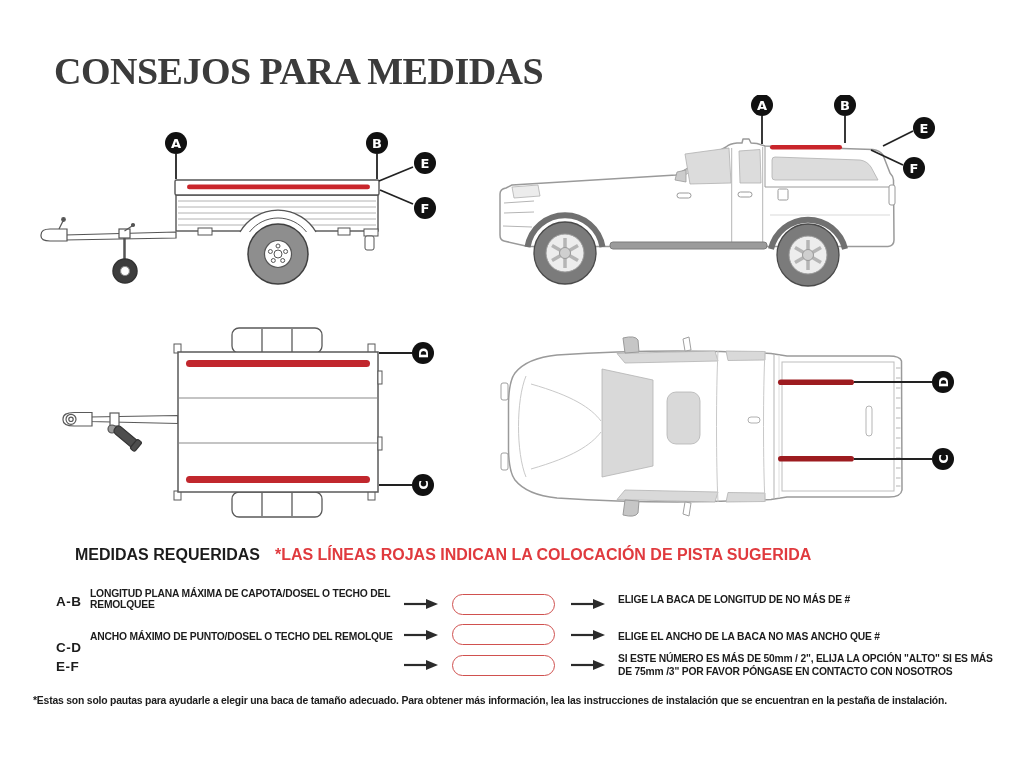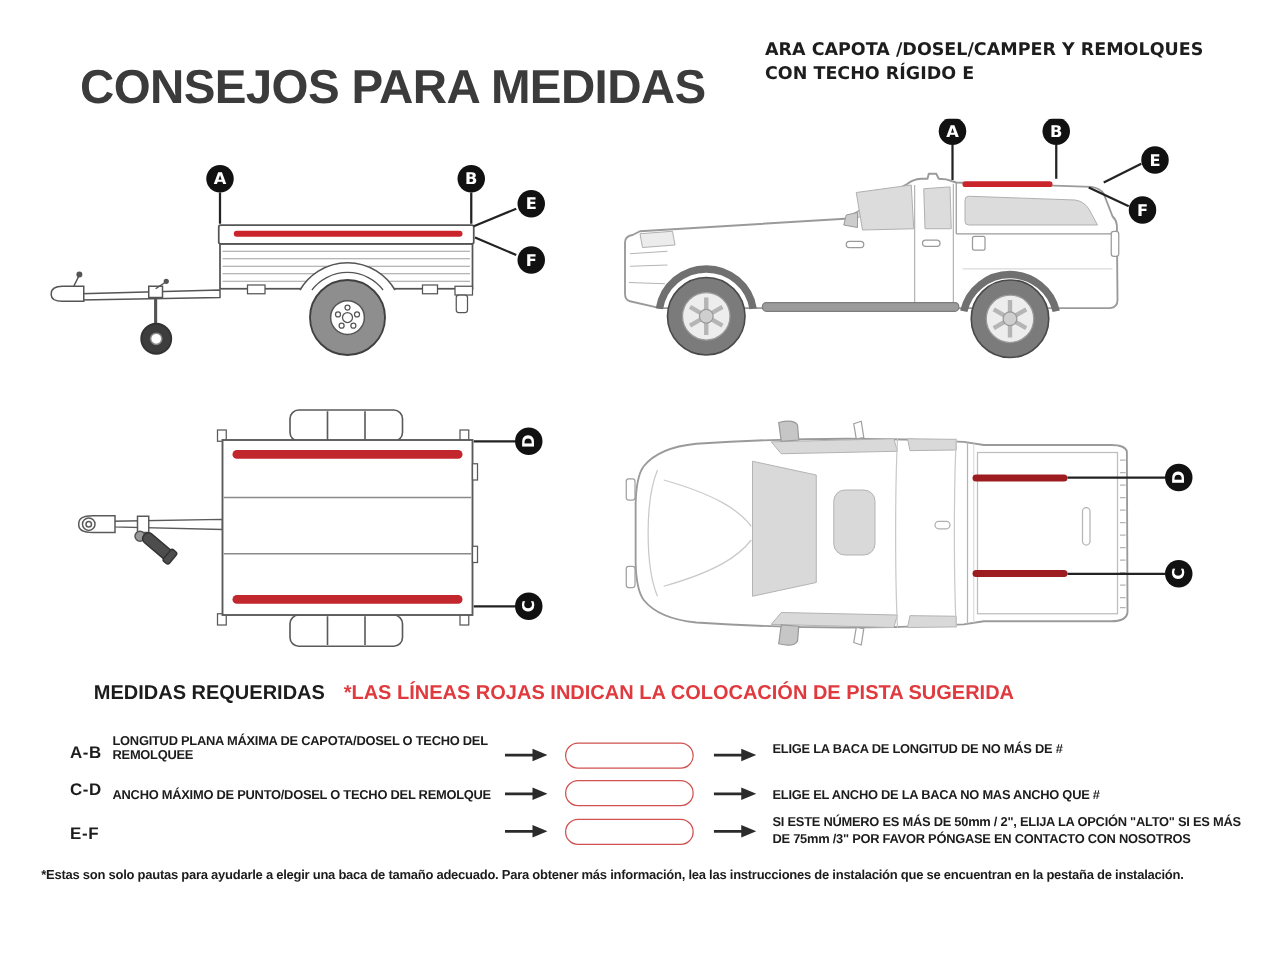--- a/index.html
+++ b/index.html
@@ -1,19 +1,19 @@
 <!DOCTYPE html>
 <html><head>
 <meta charset="utf-8">
 <style>
   html,body{margin:0;padding:0;background:#fff;}
   .page{position:relative;width:1024px;height:768px;background:#fff;overflow:hidden;
         font-family:"Liberation Sans",sans-serif;color:#1c1c1c;}
   .abs{position:absolute;}
-  .title{left:64px;top:24px;font-family:Liberation Sans, sans-serif;font-weight:bold;
+  .title{left:54px;top:24px;font-family:Liberation Serif, serif;font-weight:bold;
          font-size:38px;letter-spacing:-0.5px;color:#3b3b3b;white-space:nowrap;}
   .subtitle{left:612px;top:31px;font-family:"DejaVu Sans",sans-serif;font-weight:bold;
             font-size:14px;line-height:19px;color:#1d1d1d;}
   .measures-header{left:55px;top:546px;font-weight:bold;font-size:16px;white-space:nowrap;padding-left:20px;}
   .measures-header .note{color:#e03a3e;margin-left:15px;}
   .mrow{left:0;width:922px;padding-left:34px;}
   .row-id{position:absolute;left:56px;font-weight:bold;font-size:13.5px;letter-spacing:0.5px;}
   .row-desc{position:absolute;left:90px;width:310px;font-weight:bold;font-size:10.3px;
             line-height:11.4px;letter-spacing:-0.2px;white-space:pre-line;margin:0;}
   .row-instr{position:absolute;left:618px;width:400px;font-weight:bold;font-size:10.3px;
@@ -26,24 +26,20 @@
                letter-spacing:-0.2px;margin:0;}
   svg text.mk{font-family:"DejaVu Sans",sans-serif;font-weight:bold;font-size:13px;fill:#fff;
               text-anchor:middle;}
 </style>
 </head>
 <body>
 
 <div class="page">
 
   <h1 class="abs title">CONSEJOS PARA MEDIDAS</h1>
-  <div class="abs subtitle">
-    <div>ARA CAPOTA /DOSEL/CAMPER Y REMOLQUES</div>
-    <div>CON TECHO RÍGIDO E</div>
-  </div>
 
   <svg class="abs" style="left:35px;top:105px" width="420" height="210" viewBox="0 0 420 210">
     <g stroke="#555" fill="#fff" stroke-width="1.2">
       <polygon points="141,127 30,130 30,135 141,133"></polygon>
       <path d="M32,124 L15,124 Q6,124 6,130 L6,131 Q6,136 15,136 L32,136 Z"></path>
       <line x1="24" y1="124" x2="28" y2="116"></line>
       <circle cx="28.5" cy="114.5" r="1.8" fill="#555"></circle>
       <rect x="84" y="124" width="11" height="9"></rect>
       <line x1="89.5" y1="133" x2="89.5" y2="156" stroke-width="2.5"></line>
       <line x1="89.5" y1="126" x2="97" y2="121"></line>
@@ -317,21 +313,21 @@
     </svg>
     <div class="pill" style="top:6px"></div>
     <svg class="arrow2" style="top:10px" width="34" height="12" viewBox="0 0 34 12">
       <line x1="0" y1="6" x2="23" y2="6" stroke="#2b2b2b" stroke-width="2.2"></line>
         <polygon points="22,1 34,6 22,11" fill="#2b2b2b"></polygon>
     </svg>
     <p class="row-instr" style="top:6px">ELIGE LA BACA DE LONGITUD DE NO MÁS DE #</p>
   </div>
 
   <div class="abs mrow" style="top:624px;height:22px">
-    <span class="row-id" style="top:0">C-D</span>
+    <span class="row-id" style="top:16px">C-D</span>
     <p class="row-desc" style="top:7px;width:330px">ANCHO MÁXIMO DE PUNTO/DOSEL O TECHO DEL REMOLQUE</p>
     <svg class="arrow1" style="top:5px" width="34" height="12" viewBox="0 0 34 12">
       <line x1="0" y1="6" x2="23" y2="6" stroke="#2b2b2b" stroke-width="2.2"></line>
         <polygon points="22,1 34,6 22,11" fill="#2b2b2b"></polygon>
     </svg>
     <div class="pill" style="top:0"></div>
     <svg class="arrow2" style="top:5px" width="34" height="12" viewBox="0 0 34 12">
       <line x1="0" y1="6" x2="23" y2="6" stroke="#2b2b2b" stroke-width="2.2"></line>
         <polygon points="22,1 34,6 22,11" fill="#2b2b2b"></polygon>
     </svg>

